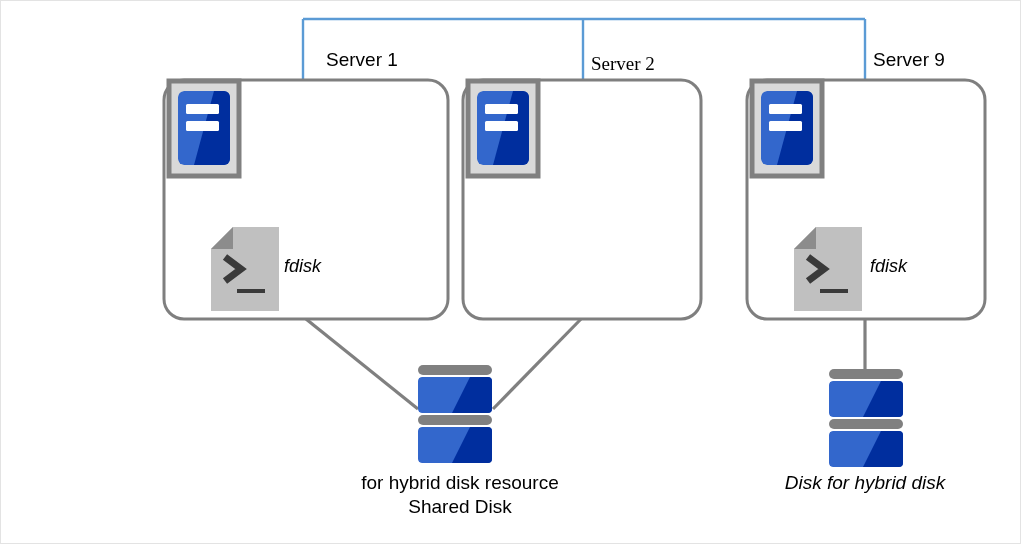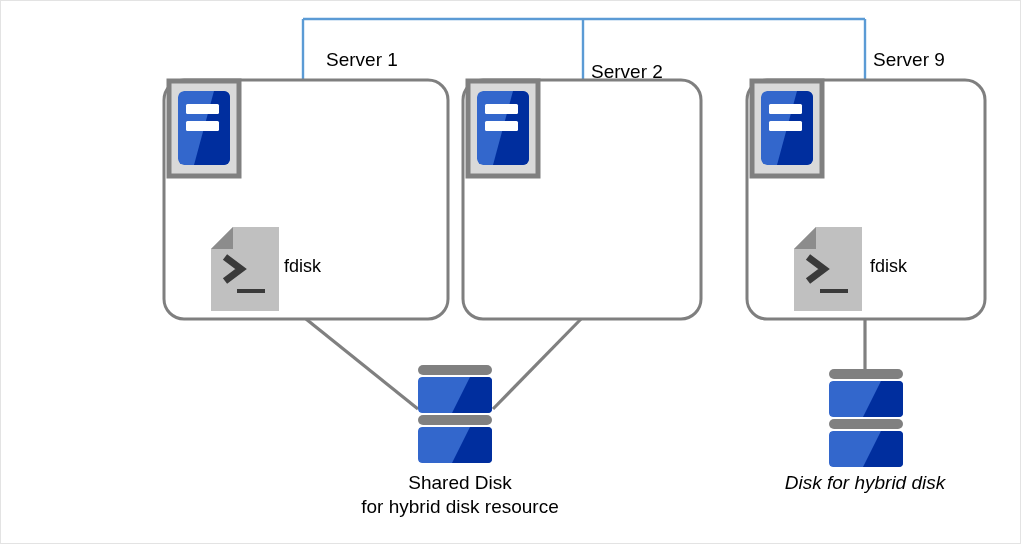--- a/index.html
+++ b/index.html
@@ -34,20 +34,21 @@
     font-size: 19px;
     color: #000000;
     white-space: nowrap;
     line-height: 1.18;
   }
   .fdisk-label {
     position: absolute;
     font-size: 18px;
     color: #000000;
     white-space: nowrap;
+    font-style: italic;
   }
   .caption {
     position: absolute;
     font-size: 19px;
     color: #000000;
     text-align: center;
     line-height: 1.25;
   }
 </style>
 </head>
@@ -171,30 +172,30 @@
         <g clip-path="url(#clipPlate)">
           <rect x="0" y="0" width="74" height="36" rx="4" fill="#3367cc"></rect>
           <polygon points="52,0 74,0 74,36 34,36" fill="#002e9e"></polygon>
         </g>
       </g>
     </g>
   </svg>
 
   <div class="lbl" style="left:325px; top:48px;">Server 1</div>
 
-  <div class="lbl" style="left:590px; top:60px;">Server 2</div>
+  <div class="lbl" style="left:590px; top:52px;font-family:Liberation Serif, serif;">Server 2</div>
 
   <div class="lbl" style="left:872px; top:48px;">Server 9</div>
 
   <div class="fdisk-label" style="left:283px; top:255px;">fdisk</div>
 
   <div class="fdisk-label" style="left:869px; top:255px;">fdisk</div>
 
   <div class="caption" style="left:330px; top:470px; width:258px;">
+    <div>for hybrid disk resource</div>
     <div>Shared Disk</div>
-    <div>for hybrid disk resource</div>
   </div>
 
   <div class="caption" style="left:748px; top:470px; width:232px;font-style:italic;">
     <div>Disk for hybrid disk</div>
   </div>
 
 </div>
 
 </body></html>

